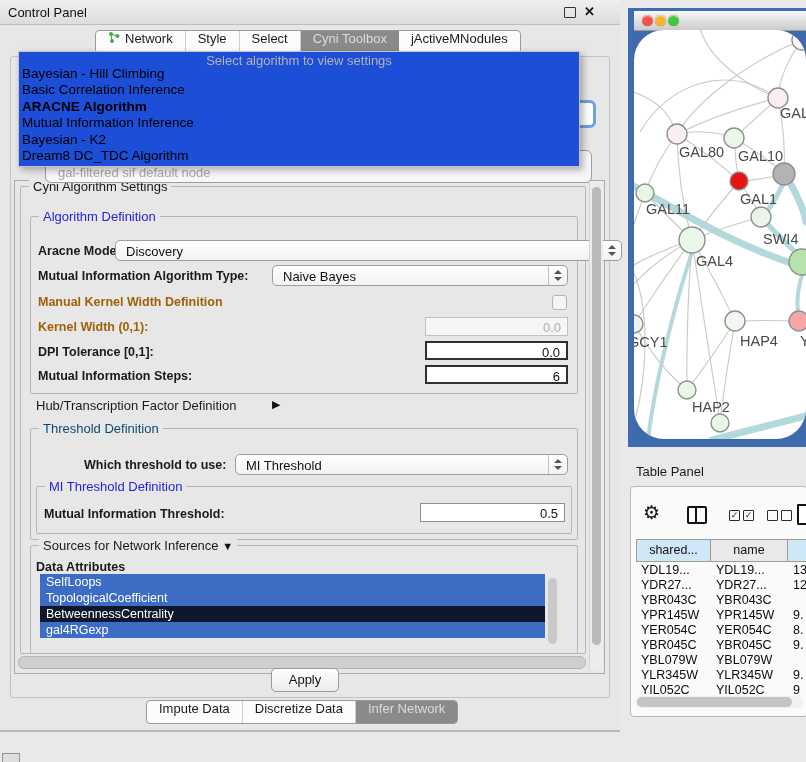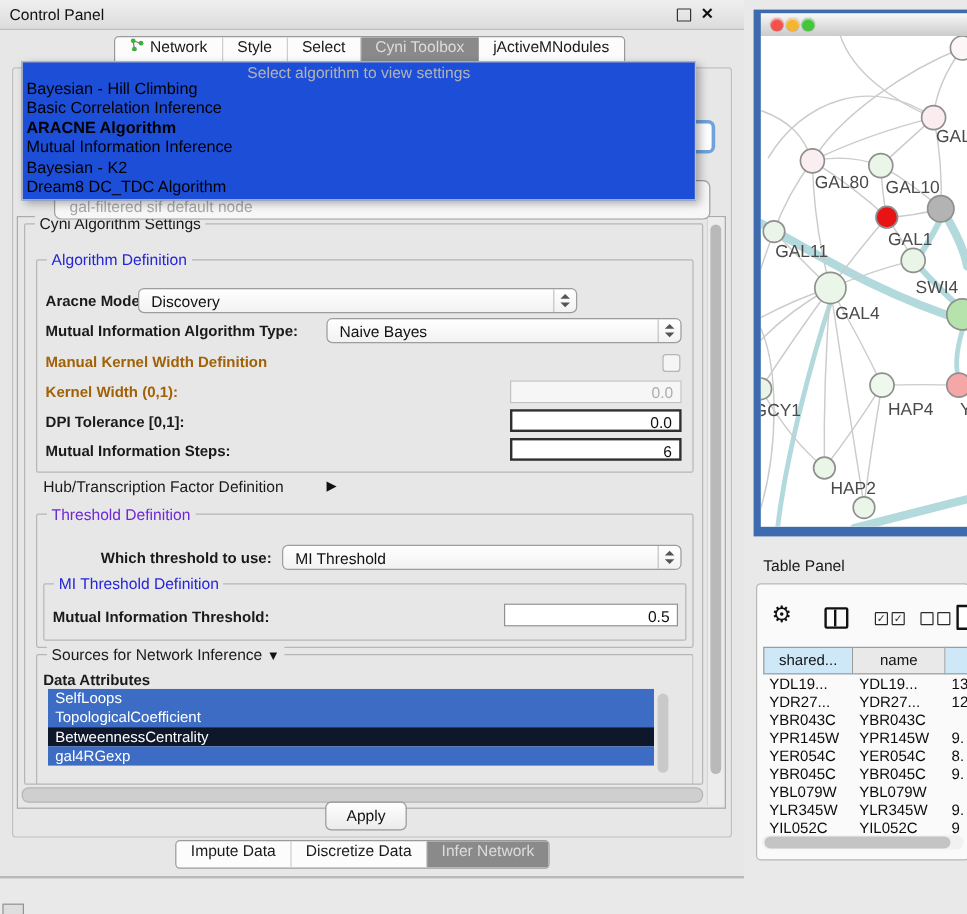--- a/index.html
+++ b/index.html
@@ -39,21 +39,21 @@
   .bg-focus{left:574px;top:100px;width:16px;height:22px;border:3px solid #6ea3dc;border-radius:6px;background:#fff;z-index:1;}
 
   
   .page-panel{left:10px;top:56px;width:598px;height:640px;border:1px solid #c2c2c2;border-radius:3px;background:#e7e7e7;}
   .scrollpane{left:14px;top:180px;width:589px;height:492px;border:1px solid #ababab;background:#e7e7e7;}
 
   
   .fs{position:absolute;border:1px solid #b6b6b6;border-radius:2px;}
   .fs>.legend{position:absolute;top:-8px;left:8px;background:#e7e7e7;padding:0 4px;font-size:13px;color:#1a1a1a;white-space:nowrap;}
   .legend.blue{color:#2424d8;}
-  .legend.green{color:#6d28d9;}
+  .legend.green{color:#0c4a6e;}
 
   .lbl{position:absolute;font-size:12.5px;font-weight:bold;color:#1a1a1a;white-space:nowrap;}
   .lbl.dis{color:#a16207;}
 
   .combo{position:absolute;height:21px;background:linear-gradient(#ffffff,#f2f2f2);border:1px solid #9d9d9d;border-radius:5px;box-sizing:border-box;}
   .combo .ctext{position:absolute;left:10px;top:3px;font-size:13px;color:#111;}
   .combo .arrows{position:absolute;right:0;top:0;width:18px;height:100%;border-left:1px solid #c2c2c2;}
   .combo .arrows i{position:absolute;left:5px;width:0;height:0;border-left:4px solid transparent;border-right:4px solid transparent;}
   .combo .arrows i.up{top:4px;border-bottom:4px solid #555;}
   .combo .arrows i.dn{bottom:4px;border-top:4px solid #555;}
@@ -75,21 +75,21 @@
   
   .attr-list{position:absolute;left:40px;top:574px;width:528px;height:76px;overflow:hidden;}
   .attr-item{height:16px;line-height:16px;font-size:12.5px;color:#fff;padding-left:6px;width:505px;box-sizing:border-box;white-space:nowrap;}
 
   .apply-btn{left:271px;top:668px;width:66px;height:22px;border:1px solid #9a9a9a;border-radius:5px;background:linear-gradient(#ffffff,#ebebeb);font-size:13px;color:#111;text-align:center;line-height:21px;}
 
   
   .net-window{left:628px;top:8px;width:178px;height:439px;background:#3d6bae;}
   .net-titlebar{position:absolute;left:6px;top:3px;right:0;height:19px;background:linear-gradient(#f8f8f8,#cbcbcb);border-bottom:1px solid #9a9a9a;}
   .tl{position:absolute;top:4px;width:11px;height:11px;border-radius:50%;box-shadow:inset 0 1px 1px rgba(255,255,255,.7), 0 0 1px rgba(0,0,0,.5);}
-  .net-canvas{position:absolute;left:6px;top:22px;right:0;bottom:8px;background:#fff;overflow:hidden;}
+  .net-canvas{position:absolute;left:6px;top:22px;right:0;bottom:8px;background:#fff;overflow:hidden;border-radius:30px;}
 
   
   .tp-title{left:636px;top:464px;font-size:13px;color:#1a1a1a;}
   .table-panel{left:630px;top:486px;width:176px;height:229px;background:#fafafa;border:1px solid #b8b8b8;border-radius:4px;overflow:hidden;}
   .gear{position:absolute;left:12px;top:16px;font-size:19px;color:#111;line-height:19px;}
   .split-icon{position:absolute;left:56px;top:19px;width:16px;height:14px;border:2px solid #111;border-radius:2px;}
   .split-icon i{position:absolute;left:6px;top:0;width:2px;height:100%;background:#111;}
   .cb-pair{position:absolute;top:23px;display:flex;gap:3px;}
   .cb{width:9px;height:9px;border:1.5px solid #2a2a2a;border-radius:1px;font-size:9px;line-height:8px;color:#2a2a2a;text-align:center;}
   .page-icon{position:absolute;left:166px;top:17px;width:14px;height:17px;border:2px solid #111;border-radius:1px;background:#fff;}
@@ -148,21 +148,21 @@
   <div class="abs scrollpane"></div>
 
   <div class="fs" style="left:20px;top:186px;width:564px;height:466px;">
     <span class="legend">Cyni Algorithm Settings</span>
   </div>
 
   <div class="fs" style="left:30px;top:216px;width:546px;height:176px;">
     <span class="legend blue">Algorithm Definition</span>
   </div>
   <span class="lbl" style="left:38px;top:244px;">Aracne Mode:</span>
-  <div class="combo" style="left:115px;top:240px;width:366px;">
+  <div class="combo" style="left:115px;top:240px;width:507px;">
     <span class="ctext">Discovery</span>
     <span class="arrows">
         <i class="up"></i>
         <i class="dn"></i>
       </span>
   </div>
   <span class="lbl" style="left:38px;top:269px;">Mutual Information Algorithm Type:</span>
   <div class="combo" style="left:272px;top:265px;width:296px;padding-left:16px;">
     <span class="ctext">Naive Bayes</span>
     <span class="arrows">

